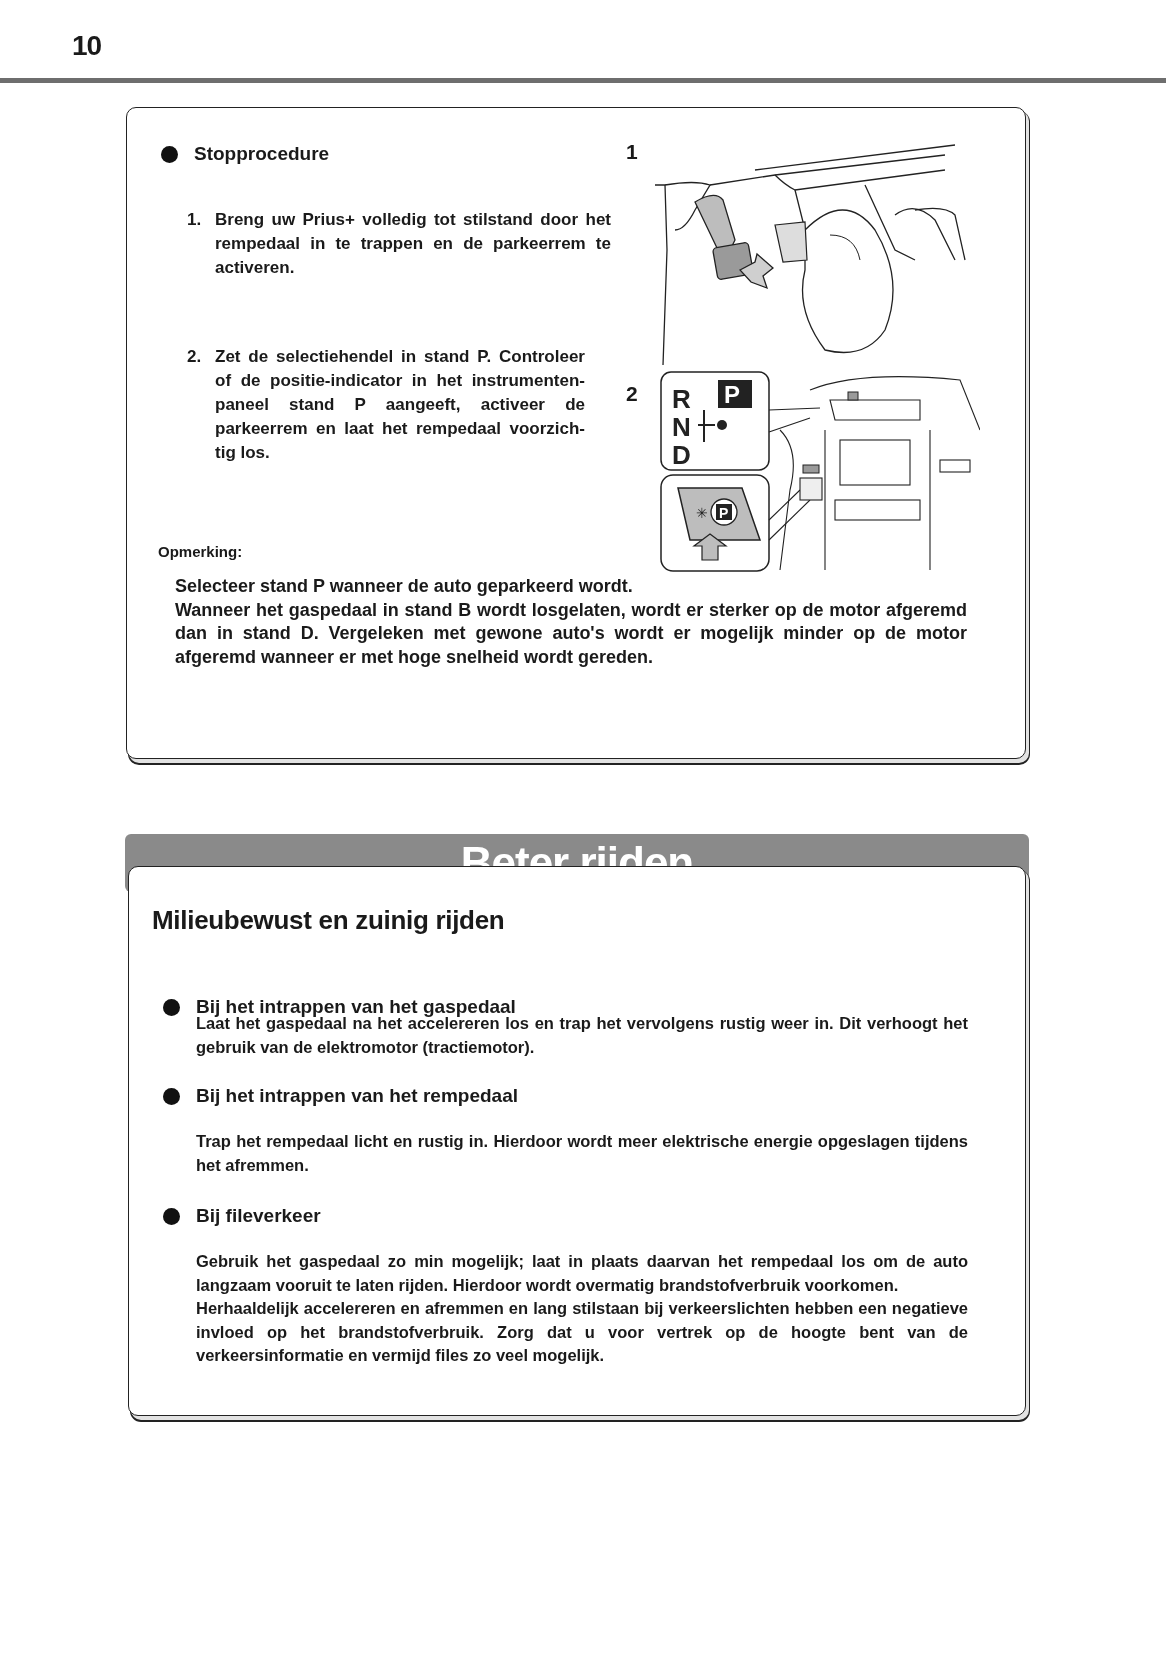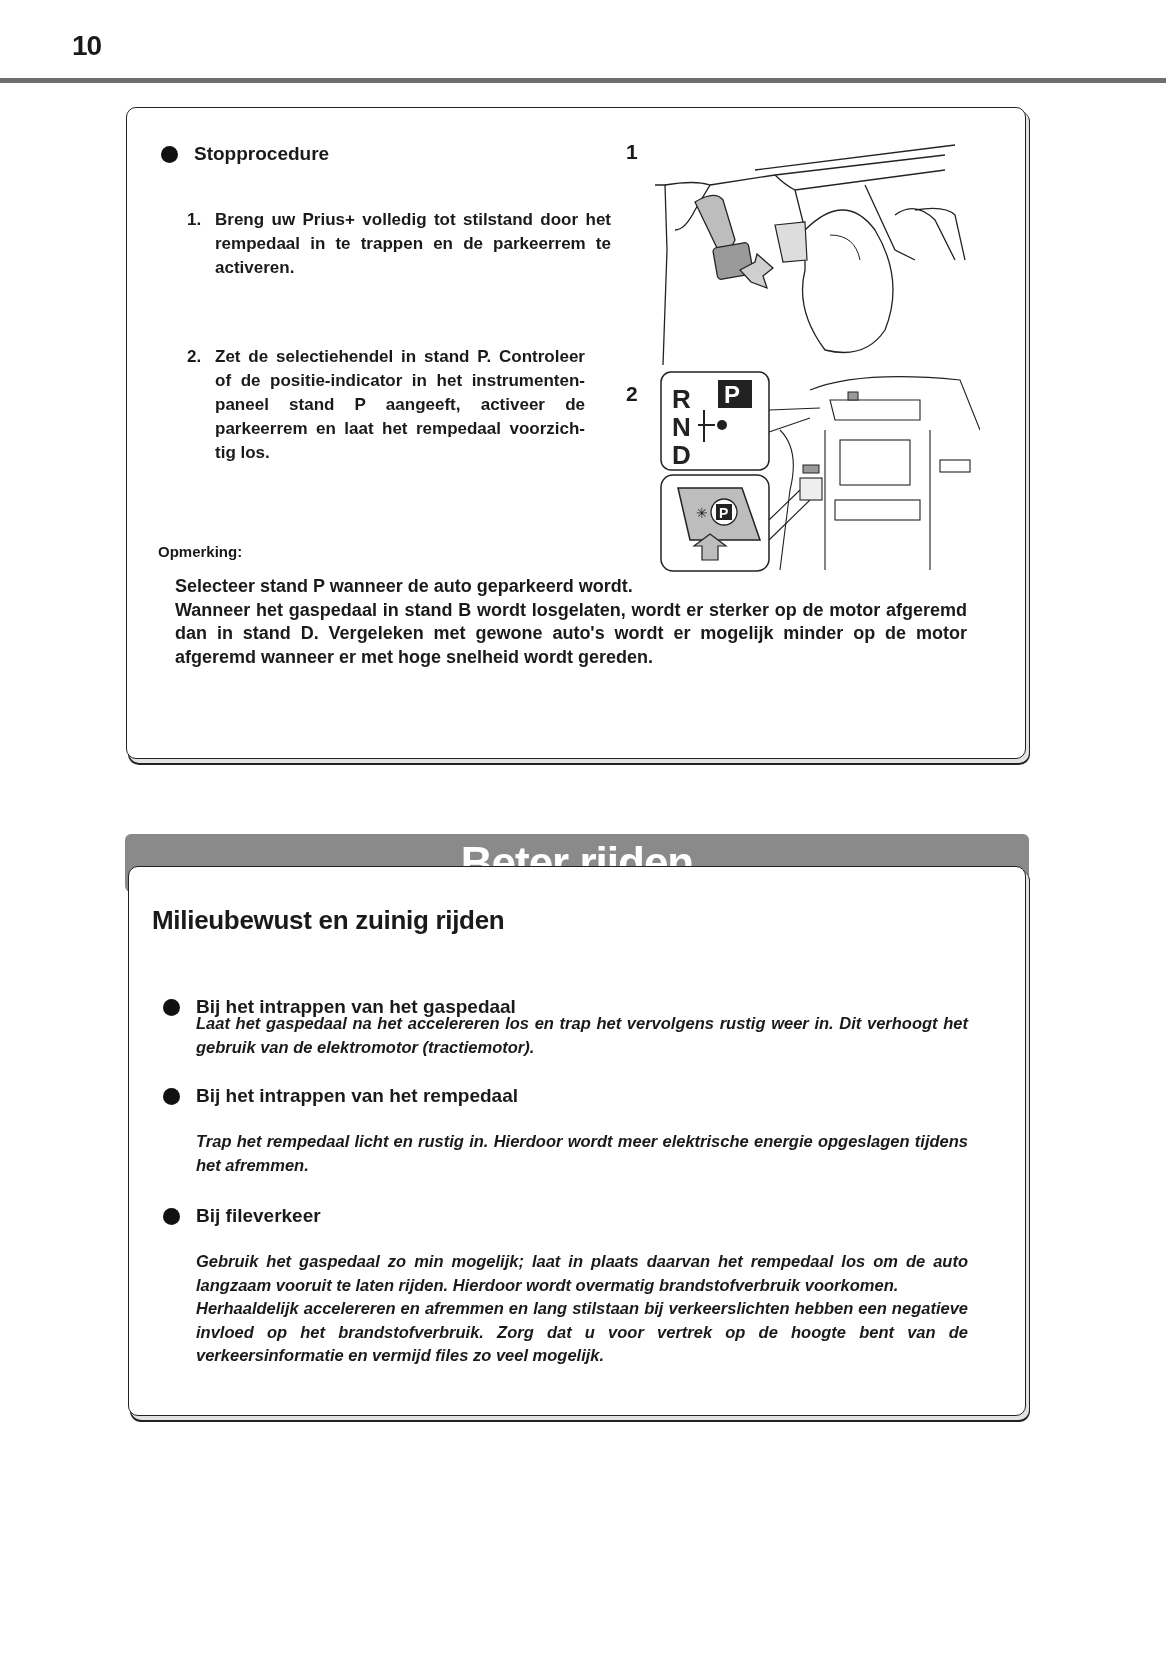--- a/index.html
+++ b/index.html
@@ -13,21 +13,21 @@
   .dot{display:inline-block;width:17px;height:17px;border-radius:50%;background:#111;margin-right:16px;}
   .step{position:absolute;font-size:17px;font-weight:bold;line-height:24px;text-align:justify;}
   .step .num{position:absolute;left:-28px;top:0;}
   .fig-label{position:absolute;font-size:21px;font-weight:bold;}
   .note-title{position:absolute;font-weight:bold;font-size:15px;}
   .note-text{position:absolute;font-size:18px;font-weight:bold;line-height:23.5px;text-align:justify;}
   .note-text p{margin:0;}
   .banner{position:absolute;left:125px;top:787px;width:904px;height:58px;background:#8a8a8a;border-radius:6px;display:flex;align-items:center;justify-content:center;margin-top:47px;}
   .banner span{color:#fff;font-size:44px;font-weight:bold;letter-spacing:-1px;}
   .h2{position:absolute;left:152px;top:905px;font-size:26px;font-weight:bold;letter-spacing:-0.3px;}
-  .para{position:absolute;font-size:16.5px;font-weight:bold;line-height:23.5px;text-align:justify;font-style:italic;}
+  .para{position:absolute;font-size:16.5px;font-weight:bold;line-height:23.5px;text-align:justify;}
   .para p{margin:0;}
   svg{position:absolute;}
 </style>
 </head>
 <body>
 
 <div class="page-number">10</div>
 <div class="top-rule"></div>
 
 <div class="box box1"></div>

